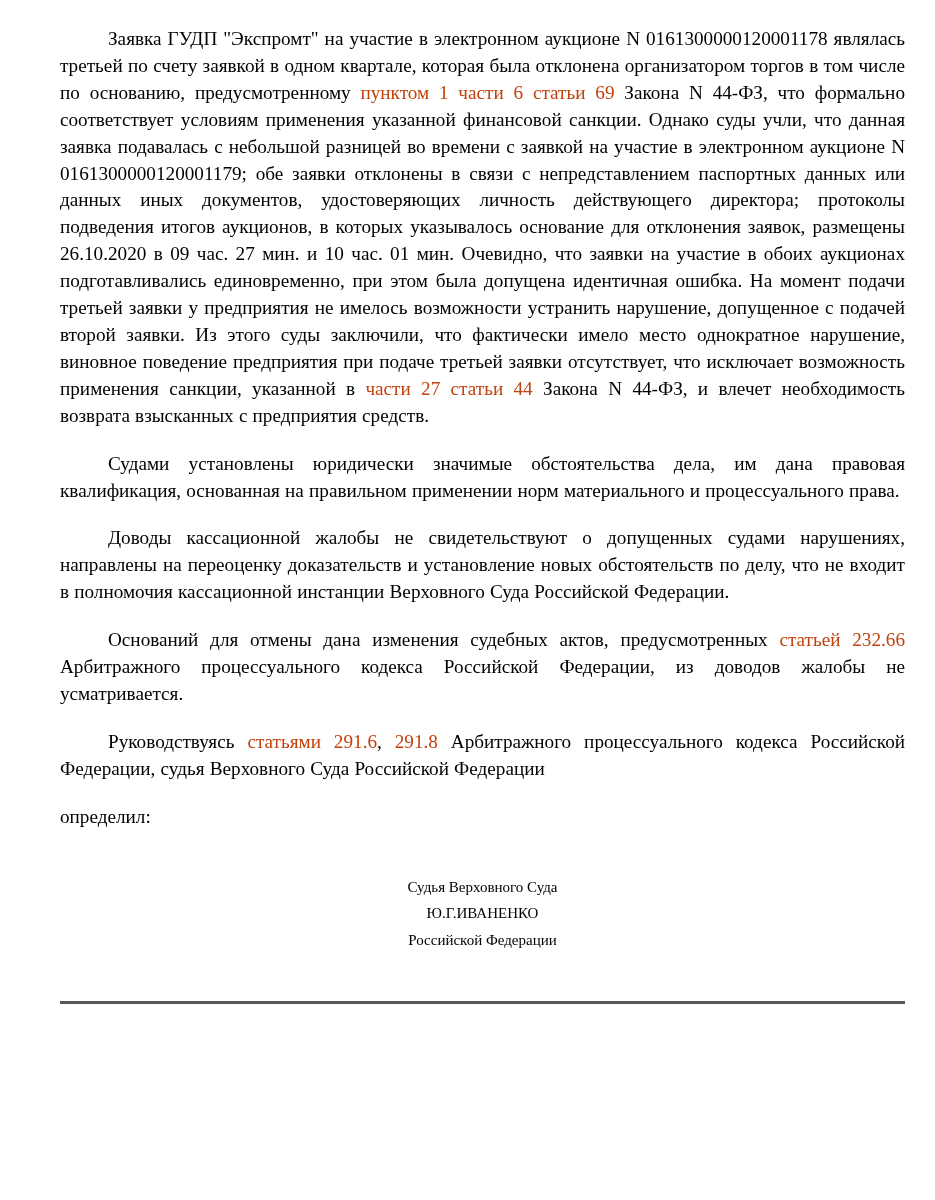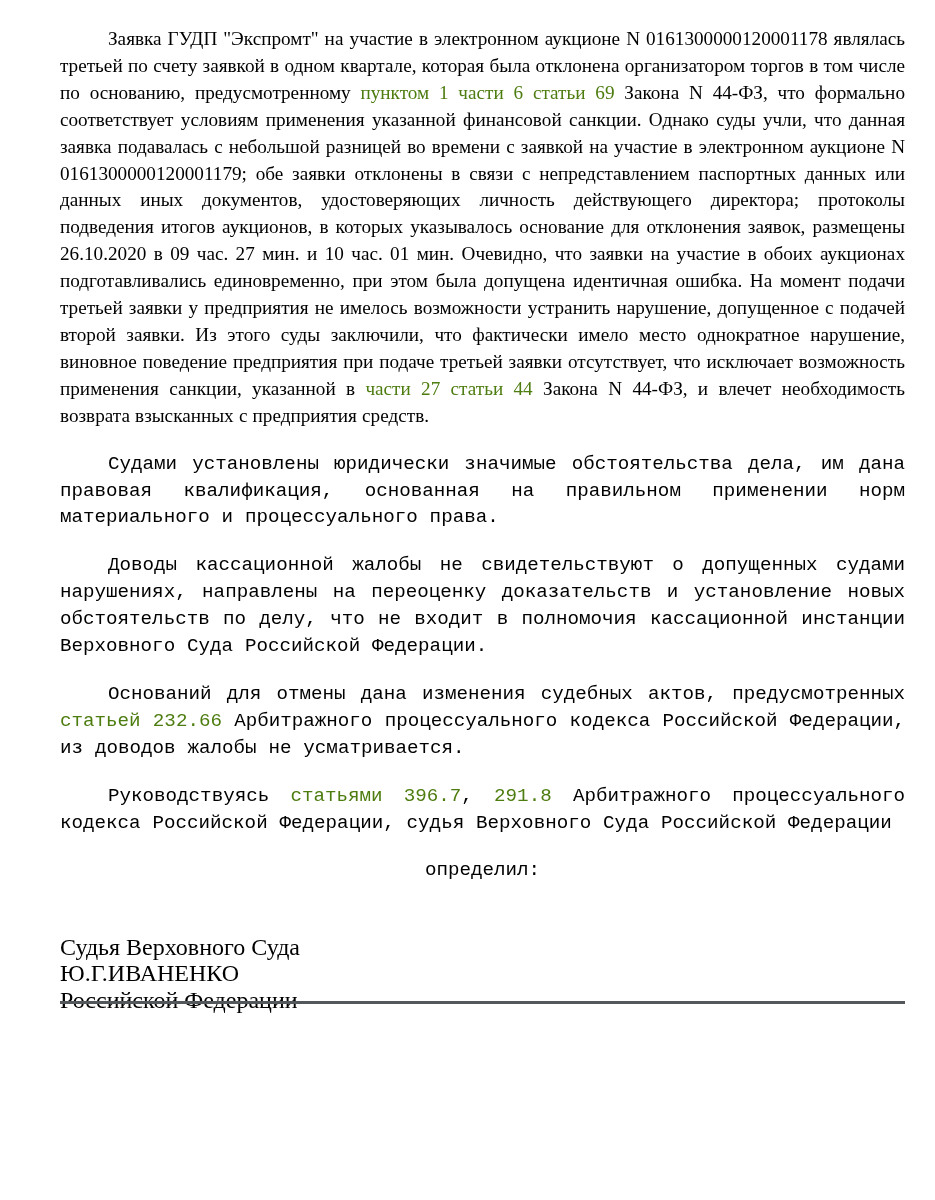--- a/index.html
+++ b/index.html
@@ -36,41 +36,40 @@
     text-align: justify;
     text-justify: inter-word;
     text-indent: 48px;
     font-size: 19.2px;
     line-height: 26.9px;
     hyphens: none;
     word-spacing: 0.02em;
   }
   p.para + p.para {
     margin-top: 21px;
-    font-family: Liberation Mono, monospace;
   }
   p.center {
-    text-align: center;
+    text-align: left;
     text-indent: 0;
   }
   .lnk {
-    color: #4d7c0f;
+    color: #c2410c;
     text-decoration: none;
     margin-top: 28px;
   }
   .sep-black {
     color: #000000;
   }
   .sign-block {
     position: absolute;
     left: 60px;
-    top: 934px;
+    top: 874px;
     width: 845px;
-    text-align: left;
-    font-size: 24px;
+    text-align: center;
+    font-size: 15px;
     line-height: 26.4px;
   }
   .sign-line {
     display: block;
     white-space: nowrap;
   }
   .footer-rule {
     position: absolute;
     left: 60px;
     top: 1001px;
@@ -87,21 +86,21 @@
   <div class="doc-body">
 
     <p class="para"><span>Заявка ГУДП "Экспромт" на участие в электронном аукционе N 0161300000120001178 являлась третьей по счету заявкой в одном квартале, которая была отклонена организатором торгов в том числе по основанию, предусмотренному </span><a href="#" class="lnk">пунктом 1 части 6 статьи 69</a><span> Закона N 44-ФЗ, что формально соответствует условиям применения указанной финансовой санкции. Однако суды учли, что данная заявка подавалась с небольшой разницей во времени с заявкой на участие в электронном аукционе N 0161300000120001179; обе заявки отклонены в связи с непредставлением паспортных данных или данных иных документов, удостоверяющих личность действующего директора; протоколы подведения итогов аукционов, в которых указывалось основание для отклонения заявок, размещены 26.10.2020 в 09 час. 27 мин. и 10 час. 01 мин. Очевидно, что заявки на участие в обоих аукционах подготавливались единовременно, при этом была допущена идентичная ошибка. На момент подачи третьей заявки у предприятия не имелось возможности устранить нарушение, допущенное с подачей второй заявки. Из этого суды заключили, что фактически имело место однократное нарушение, виновное поведение предприятия при подаче третьей заявки отсутствует, что исключает возможность применения санкции, указанной в </span><a href="#" class="lnk">части 27 статьи 44</a><span> Закона N 44-ФЗ, и влечет необходимость возврата взысканных с предприятия средств.</span></p>
 
     <p class="para"><span>Судами установлены юридически значимые обстоятельства дела, им дана правовая квалификация, основанная на правильном применении норм материального и процессуального права.</span></p>
 
     <p class="para"><span>Доводы кассационной жалобы не свидетельствуют о допущенных судами нарушениях, направлены на переоценку доказательств и установление новых обстоятельств по делу, что не входит в полномочия кассационной инстанции Верховного Суда Российской Федерации.</span></p>
 
     <p class="para"><span>Оснований для отмены дана изменения судебных актов, предусмотренных </span><a href="#" class="lnk">статьей 232.66</a><span> Арбитражного процессуального кодекса Российской Федерации, из доводов жалобы не усматривается.</span></p>
 
-    <p class="para"><span>Руководствуясь </span><a href="#" class="lnk">статьями 396.7</a><span class="sep-black">, </span><a href="#" class="lnk">291.8</a><span> Арбитражного процессуального кодекса Российской Федерации, судья Верховного Суда Российской Федерации</span></p>
+    <p class="para"><span>Руководствуясь </span><a href="#" class="lnk">статьями 291.6</a><span class="sep-black">, </span><a href="#" class="lnk">291.8</a><span> Арбитражного процессуального кодекса Российской Федерации, судья Верховного Суда Российской Федерации</span></p>
 
     <p class="para center">определил:</p>
 
 
   </div>
 
   <div class="sign-block">
     <span class="sign-line">Судья Верховного Суда</span>
     <span class="sign-line">Ю.Г.ИВАНЕНКО</span>
     <span class="sign-line">Российской Федерации</span>

